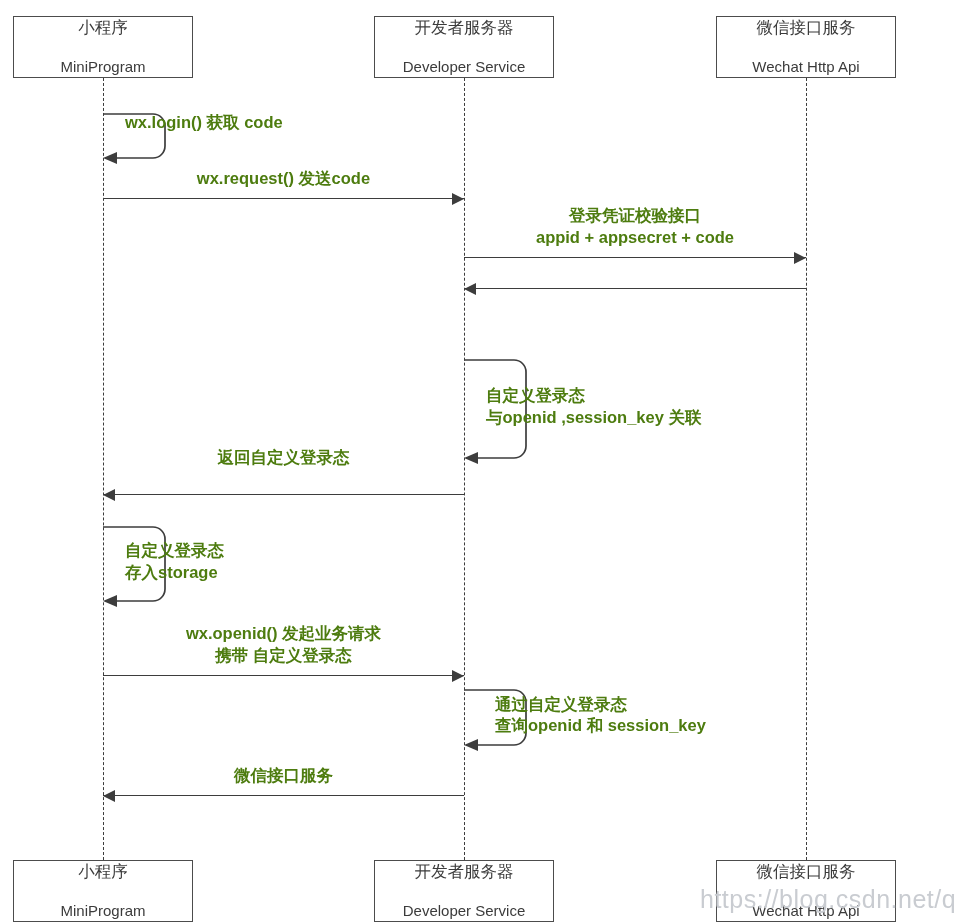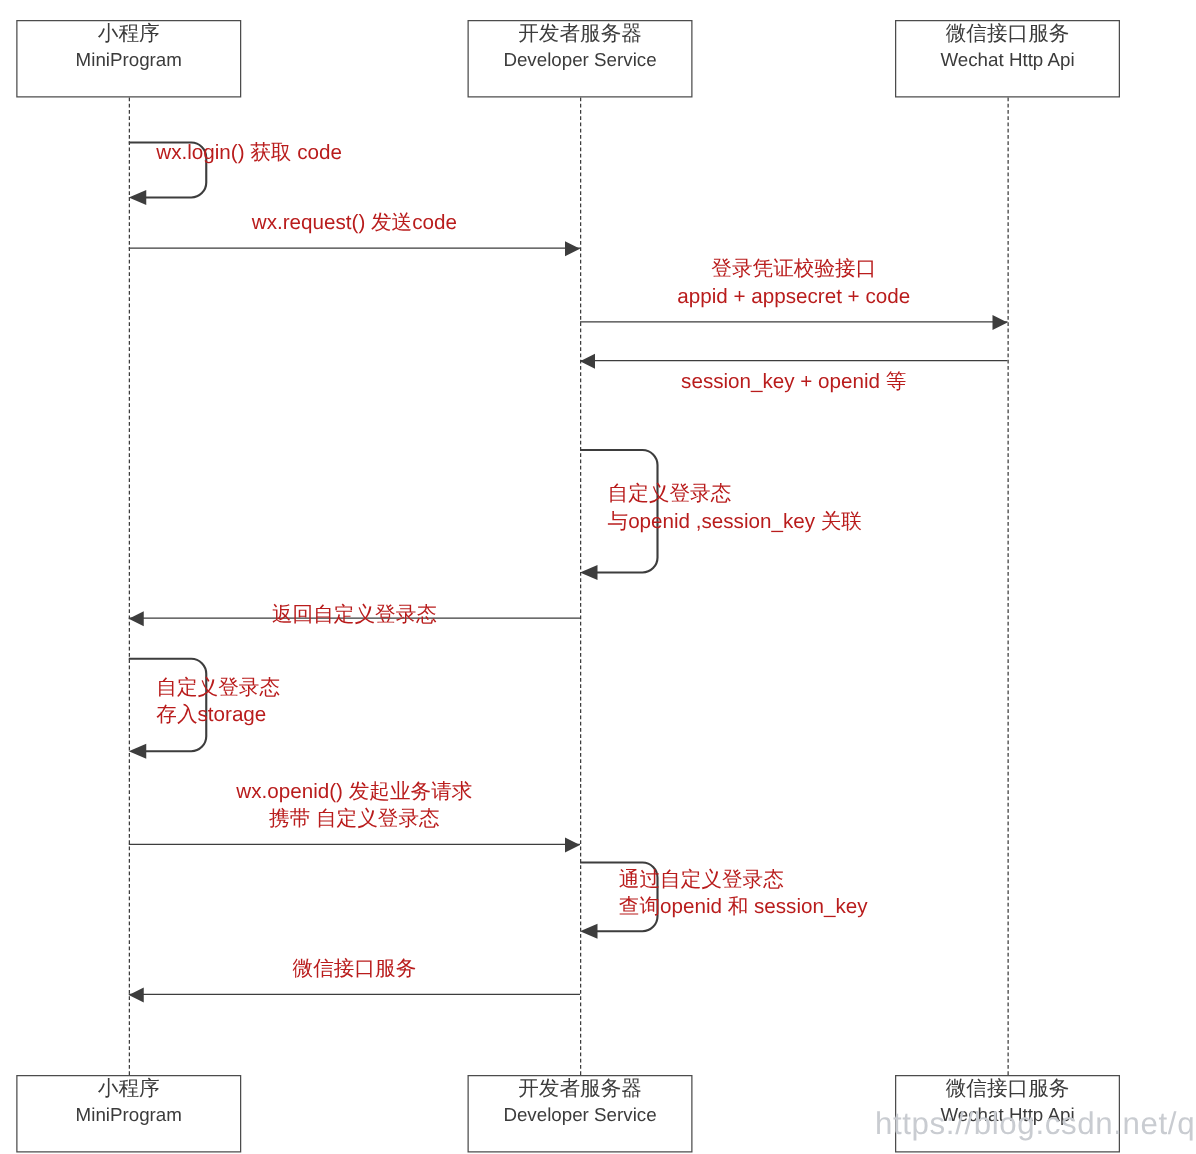--- a/index.html
+++ b/index.html
@@ -2,41 +2,41 @@
 <html><head>
 <meta charset="utf-8">
 <style>
   html,body{margin:0;padding:0;background:#ffffff;}
   body{font-family:"Liberation Sans","DejaVu Sans",sans-serif;}
   #canvas{position:relative;width:957px;height:923px;background:#fff;overflow:hidden;}
 
   .actor-box{
     position:absolute;box-sizing:border-box;
     border:1.6px solid #4c4c4c;background:#fff;
-    display:flex;flex-direction:column;align-items:center;justify-content:flex-start;
+    display:flex;flex-direction:column;align-items:center;justify-content:space-between;
     color:#3b3b3b;line-height:1.32;
   }
   .actor-cn{font-size:16.5px;}
   .actor-en{font-size:15px;}
 
   .lifeline{
     position:absolute;width:0;
     border-left:1.7px dashed #3d3d3d;
   }
 
   
   .msg{position:absolute;height:0;border-top:1.7px solid #3d3d3d;}
   .arrowhead{position:absolute;width:0;height:0;
     border-top:6px solid transparent;border-bottom:6px solid transparent;}
   .arrowhead.right{border-left:12px solid #3d3d3d;}
   .arrowhead.left{border-right:12px solid #3d3d3d;}
 
   .msg-label{
-    position:absolute;text-align:center;color:#b91c1c;
-    font-size:16.5px;line-height:1.32;white-space:pre-line;
+    position:absolute;text-align:center;color:#4d7c0f;
+    font-size:16.5px;line-height:1.32;white-space:pre-line;font-weight:bold;
   }
 
   
   .selfloop{position:absolute;}
   .selfloop svg{display:block;overflow:visible;}
 
   .watermark{
     position:absolute;color:#c9ccd1;font-size:25px;
     letter-spacing:.5px;white-space:nowrap;
     font-family:"Liberation Sans","DejaVu Sans",sans-serif;
@@ -82,32 +82,31 @@
     <div class="msg-label" style="left: 125px; top: 112px; width: 400px; text-align: left;">wx.login() 获取 code</div>
     <div class="msg" style="left: 103px; top: 198px; width: 361px;"></div>
     <div class="arrowhead right" style="top: 193px; left: 452px;"></div>
     <div class="msg-label" style="left: 103px; width: 361px; top: 168px;">wx.request() 发送code</div>
     <div class="msg" style="left: 464px; top: 257px; width: 342px;"></div>
     <div class="arrowhead right" style="top: 252px; left: 794px;"></div>
     <div class="msg-label" style="left: 464px; width: 342px; top: 205px;">登录凭证校验接口
 appid + appsecret + code</div>
     <div class="msg" style="left: 464px; top: 288px; width: 342px;"></div>
     <div class="arrowhead left" style="top: 283px; left: 464px;"></div>
-    <div class="msg-label" style="left: 464px; width: 342px; top: 295px;">session_key + openid 等</div>
     <div class="selfloop" style="left: 464px; top: 352px; width: 82px; height: 118px;">
       <svg width="82" height="118">
         <path d="M 0 8 H 50 A 12 12 0 0 1 62 20 V 94 A 12 12 0 0 1 50 106 H 13" fill="none" stroke="#3d3d3d" stroke-width="1.7"></path>
         <polygon points="0,106 14,100 14,112" fill="#3d3d3d"></polygon>
       </svg>
     </div>
     <div class="msg-label" style="left: 486px; top: 385px; width: 400px; text-align: left;">自定义登录态
 与openid ,session_key 关联</div>
     <div class="msg" style="left: 103px; top: 494px; width: 361px;"></div>
     <div class="arrowhead left" style="top: 489px; left: 103px;"></div>
-    <div class="msg-label" style="left: 103px; width: 361px; top: 482px; text-align: center;">返回自定义登录态</div>
+    <div class="msg-label" style="left: 103px; width: 361px; top: 447px; text-align: center;">返回自定义登录态</div>
     <div class="selfloop" style="left: 103px; top: 519px; width: 82px; height: 94px;">
       <svg width="82" height="94">
         <path d="M 0 8 H 50 A 12 12 0 0 1 62 20 V 70 A 12 12 0 0 1 50 82 H 13" fill="none" stroke="#3d3d3d" stroke-width="1.7"></path>
         <polygon points="0,82 14,76 14,88" fill="#3d3d3d"></polygon>
       </svg>
     </div>
     <div class="msg-label" style="left: 125px; top: 540px; width: 400px; text-align: left;">自定义登录态
 存入storage</div>
     <div class="msg" style="left: 103px; top: 675px; width: 361px;"></div>
     <div class="arrowhead right" style="top: 670px; left: 452px;"></div>

